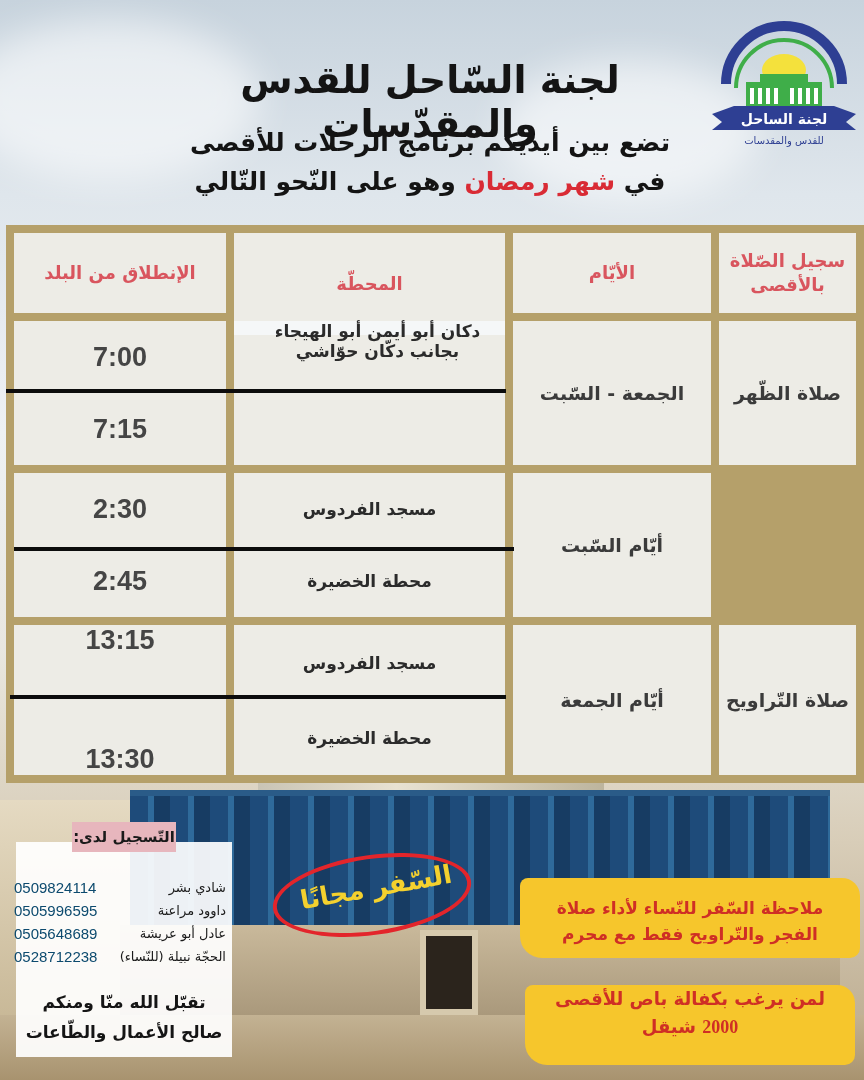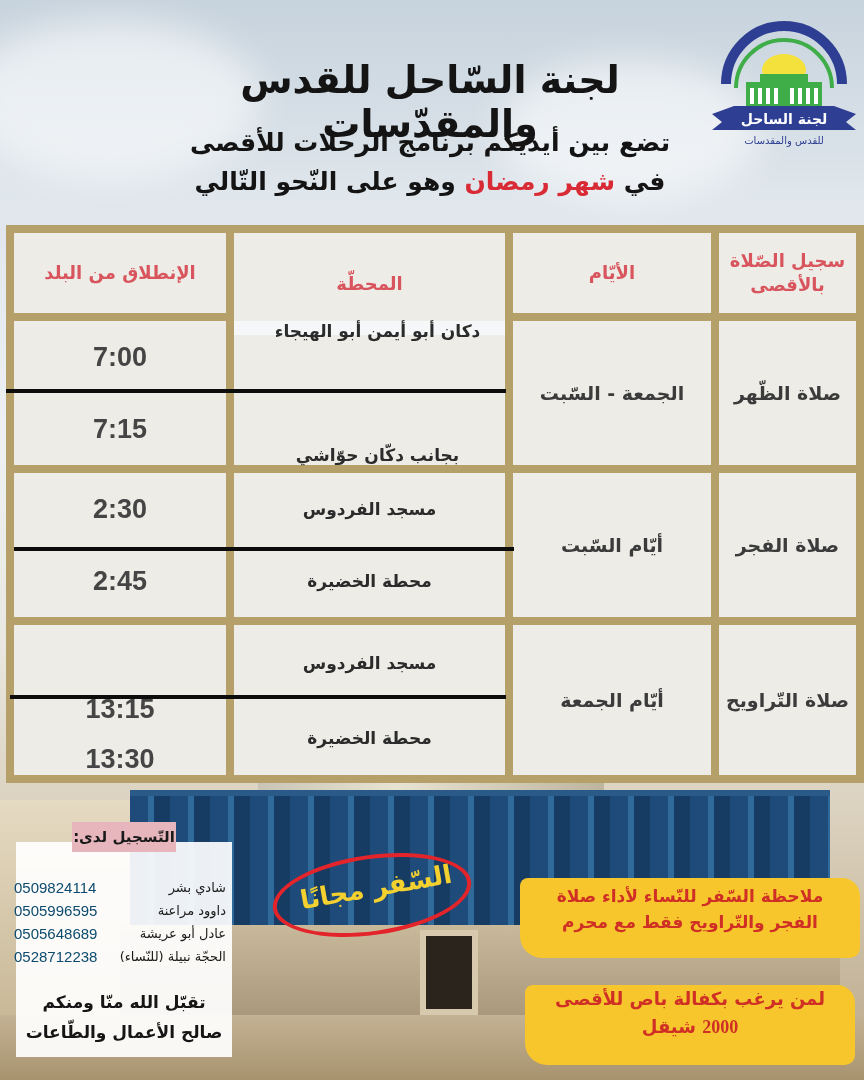--- a/index.html
+++ b/index.html
@@ -89,21 +89,21 @@
   .free-text {
     position: absolute; left: 296px; top: 872px; width: 160px; text-align: center;
     font-size: 26px; font-weight: bold; color: #f4d12e; transform: rotate(-10deg);
   }
 
   
   .note {
     position: absolute; background: #f6c62c; color: #cf2f25; font-weight: bold; text-align: center;
     border-radius: 8px 18px 10px 22px;
   }
-  .note.n1 { left: 520px; top: 878px; width: 340px; height: 80px; font-size: 17px; line-height: 1.5; padding-top: 6px; }
+  .note.n1 { left: 520px; top: 878px; width: 340px; height: 80px; font-size: 17px; line-height: 1.5; padding-top: 18px; }
   .note.n2 { left: 525px; top: 985px; width: 330px; height: 80px; font-size: 18px; line-height: 1.55; padding-top: 0; }
   .note .num { font-family: Liberation Serif, serif; }
 </style>
 </head>
 <body>
 
 <div class="sky-cloud" style="left:-40px;top:20px;width:300px;height:160px;"></div>
 <div class="sky-cloud" style="left:500px;top:60px;width:260px;height:140px;"></div>
 <div class="left-wall"></div>
 <div class="finial"></div>
@@ -150,47 +150,46 @@
         <div>سجيل الصّلاة</div>
         <div>بالأقصى</div>
       </div>
   </div>
   <div class="cell hdr" style="left:507px;top:8px;width:198px;height:80px;">الأيّام</div>
   <div class="cell hdr" style="left:228px;top:8px;width:271px;height:102px;">المحطّة</div>
   <div class="cell hdr" style="left:8px;top:8px;width:212px;height:80px;">الإنطلاق من البلد</div>
 
   <div class="cell prayer" style="left:713px;top:96px;width:137px;height:144px;">صلاة الظّهر</div>
   <div class="cell days" style="left:507px;top:96px;width:198px;height:144px;">الجمعة - السّبت</div>
-  <div class="cell" style="left:228px;top:96px;width:271px;height:144px;flex-direction:column;justify-content:space-between;padding-left:16px;">
+  <div class="cell" style="left:228px;top:96px;width:271px;height:144px;flex-direction:column;justify-content:flex-start;padding-left:16px;">
     <div class="station">دكان أبو أيمن أبو الهيجاء</div>
     <div class="station">بجانب دكّان حوّاشي</div>
   </div>
   <div class="cell" style="left:8px;top:96px;width:212px;height:144px;flex-direction:column;justify-content:space-around;">
     <div class="time">7:00</div>
     <div class="time">7:15</div>
   </div>
 
-  <div class="cell prayer" style="left:713px;top:248px;width:137px;height:144px;">صلاة الفجر</div>
   <div class="cell days" style="left:507px;top:248px;width:198px;height:144px;">أيّام السّبت</div>
   <div class="cell" style="left:228px;top:248px;width:271px;height:144px;flex-direction:column;justify-content:space-around;">
     <div class="station">مسجد الفردوس</div>
     <div class="station">محطة الخضيرة</div>
   </div>
   <div class="cell" style="left:8px;top:248px;width:212px;height:144px;flex-direction:column;justify-content:space-around;">
     <div class="time">2:30</div>
     <div class="time">2:45</div>
   </div>
 
   <div class="cell prayer" style="left:713px;top:400px;width:137px;height:150px;">صلاة التّراويح</div>
   <div class="cell days" style="left:507px;top:400px;width:198px;height:150px;">أيّام الجمعة</div>
   <div class="cell" style="left:228px;top:400px;width:271px;height:150px;flex-direction:column;justify-content:space-around;">
     <div class="station">مسجد الفردوس</div>
     <div class="station">محطة الخضيرة</div>
   </div>
-  <div class="cell" style="left:8px;top:400px;width:212px;height:150px;flex-direction:column;justify-content:flex-end;gap:19px;">
+  <div class="cell" style="left:8px;top:400px;width:212px;height:150px;flex-direction:column;justify-content:space-between;gap:19px;">
     <div class="time">13:15</div>
     <div class="time">13:30</div>
   </div>
 
   <div class="split-line" style="left:0px;top:164px;width:500px;"></div>
   <div class="split-line" style="left:8px;top:322px;width:500px;"></div>
   <div class="split-line" style="left:4px;top:470px;width:496px;"></div>
 </div>
 
 <div class="reg-box"></div>

